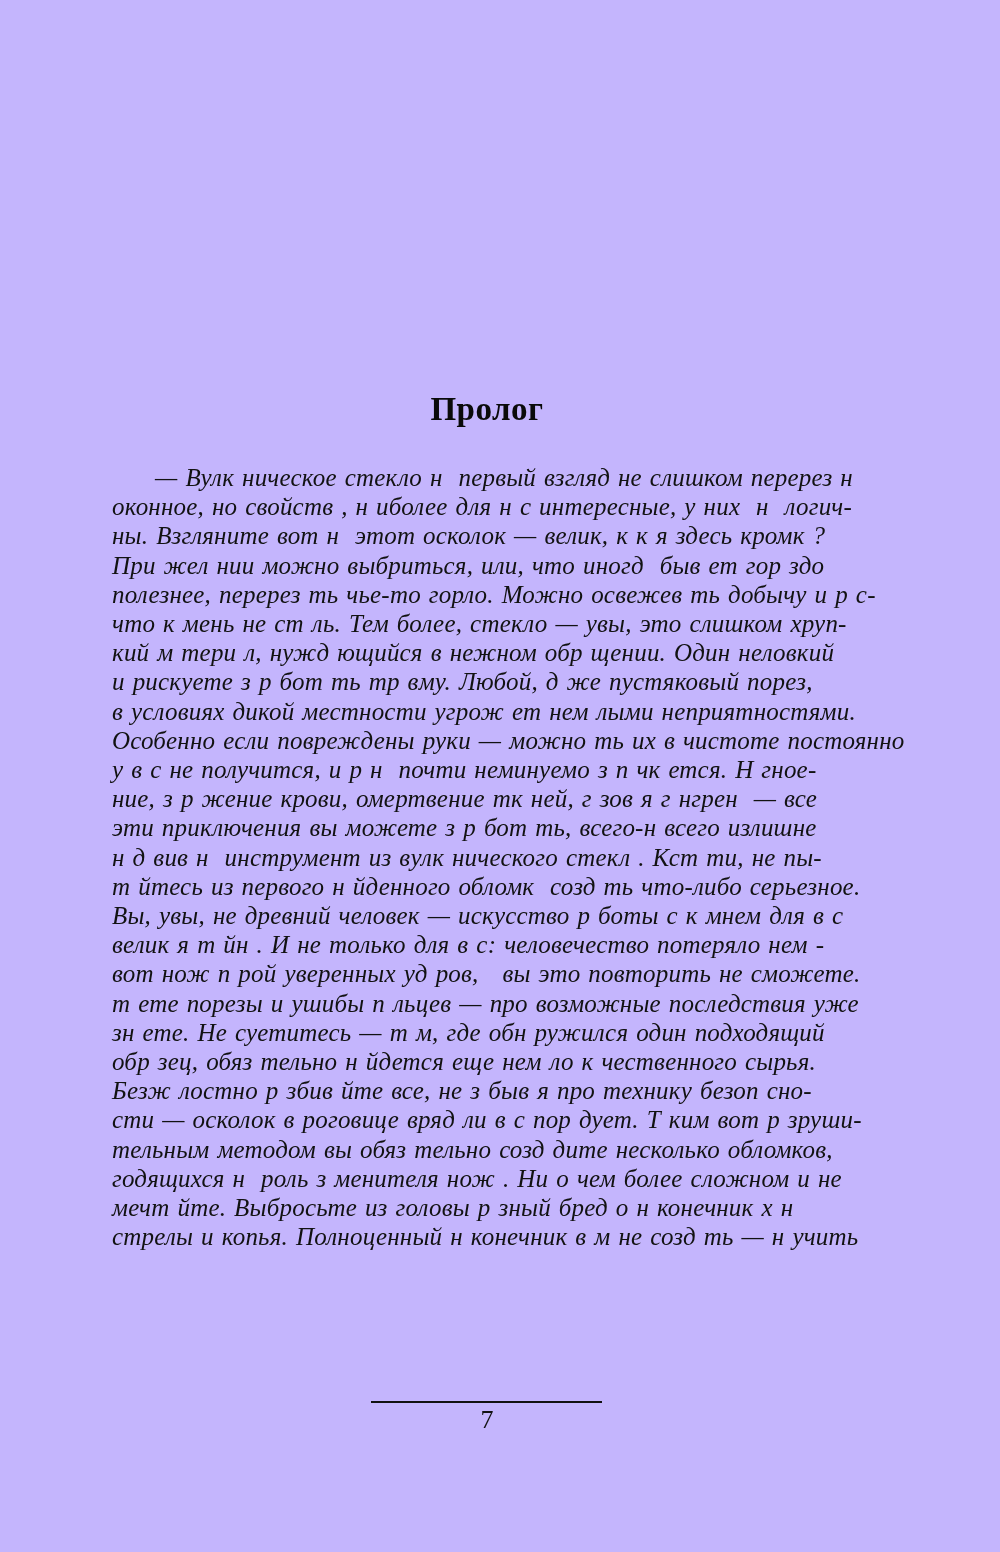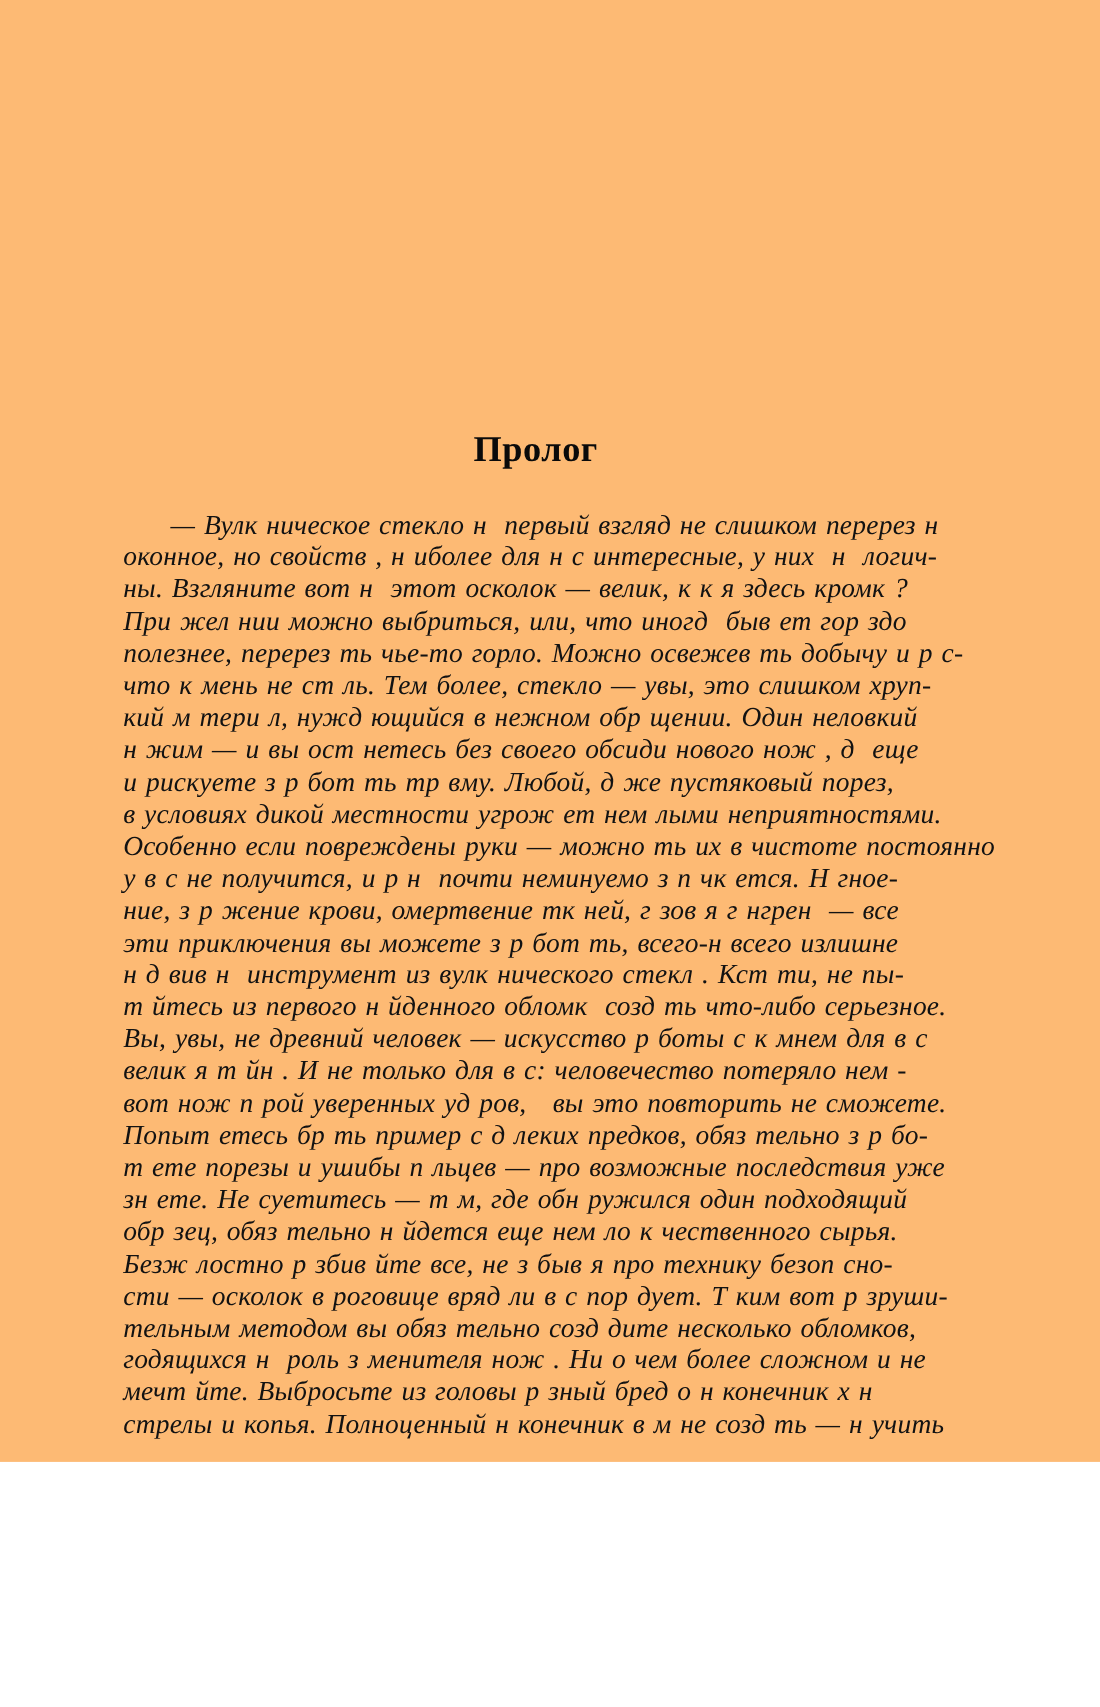--- a/index.html
+++ b/index.html
@@ -3,22 +3,22 @@
 <meta charset="utf-8">
 <style>
   html, body {
     margin: 0;
     padding: 0;
     background: #ffffff;
   }
   .page {
     position: relative;
     width: 1000px;
-    height: 1329px;
-    background: #fdba74;
+    height: 1552px;
+    background: #c4b5fd;
     overflow: hidden;
     font-family: "Liberation Serif", serif;
     color: #121212;
   }
   .chapter-heading {
     position: absolute;
     top: 393px;
     left: 112px;
     width: 750px;
     text-align: center;
@@ -76,33 +76,31 @@
   <div class="chapter-heading">Пролог</div>
 
   <div class="prologue-text">
       <div class="line">— Вулк ническое стекло н  первый взгляд не слишком перерез н</div>
       <div class="line">оконное, но свойств , н иболее для н с интересные, у них  н  логич-</div>
       <div class="line">ны. Взгляните вот н  этот осколок — велик, к к я здесь кромк ?</div>
       <div class="line">При жел нии можно выбриться, или, что иногд  быв ет гор здо</div>
       <div class="line">полезнее, перерез ть чье-то горло. Можно освежев ть добычу и р с-</div>
       <div class="line">что к мень не ст ль. Тем более, стекло — увы, это слишком хруп-</div>
       <div class="line">кий м тери л, нужд ющийся в нежном обр щении. Один неловкий</div>
-      <div class="line">н жим — и вы ост нетесь без своего обсиди нового нож , д  еще</div>
       <div class="line">и рискуете з р бот ть тр вму. Любой, д же пустяковый порез,</div>
       <div class="line">в условиях дикой местности угрож ет нем лыми неприятностями.</div>
       <div class="line">Особенно если повреждены руки — можно ть их в чистоте постоянно</div>
       <div class="line">у в с не получится, и р н  почти неминуемо з п чк ется. Н гное-</div>
       <div class="line">ние, з р жение крови, омертвение тк ней, г зов я г нгрен  — все</div>
       <div class="line">эти приключения вы можете з р бот ть, всего-н всего излишне</div>
       <div class="line">н д вив н  инструмент из вулк нического стекл . Кст ти, не пы-</div>
       <div class="line">т йтесь из первого н йденного обломк  созд ть что-либо серьезное.</div>
       <div class="line">Вы, увы, не древний человек — искусство р боты с к мнем для в с</div>
       <div class="line">велик я т йн . И не только для в с: человечество потеряло нем -</div>
       <div class="line">вот нож п рой уверенных уд ров,   вы это повторить не сможете.</div>
-      <div class="line">Попыт етесь бр ть пример с д леких предков, обяз тельно з р бо-</div>
       <div class="line">т ете порезы и ушибы п льцев — про возможные последствия уже</div>
       <div class="line">зн ете. Не суетитесь — т м, где обн ружился один подходящий</div>
       <div class="line">обр зец, обяз тельно н йдется еще нем ло к чественного сырья.</div>
       <div class="line">Безж лостно р збив йте все, не з быв я про технику безоп сно-</div>
       <div class="line">сти — осколок в роговице вряд ли в с пор дует. Т ким вот р зруши-</div>
       <div class="line">тельным методом вы обяз тельно созд дите несколько обломков,</div>
       <div class="line">годящихся н  роль з менителя нож . Ни о чем более сложном и не</div>
       <div class="line">мечт йте. Выбросьте из головы р зный бред о н конечник х н</div>
       <div class="line">стрелы и копья. Полноценный н конечник в м не созд ть — н учить</div>
     </div>

